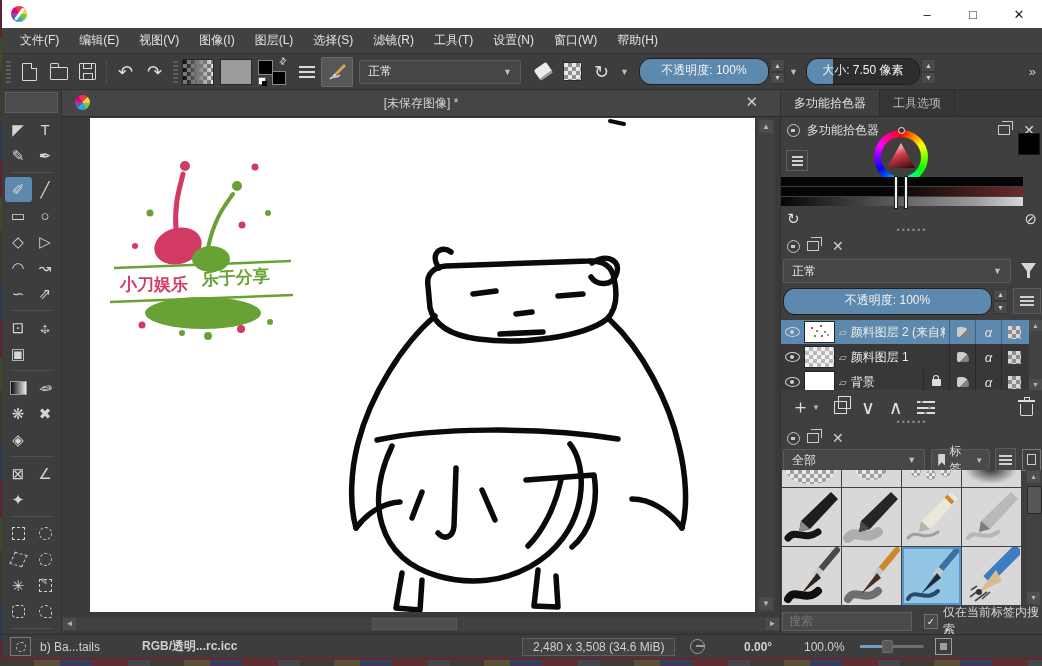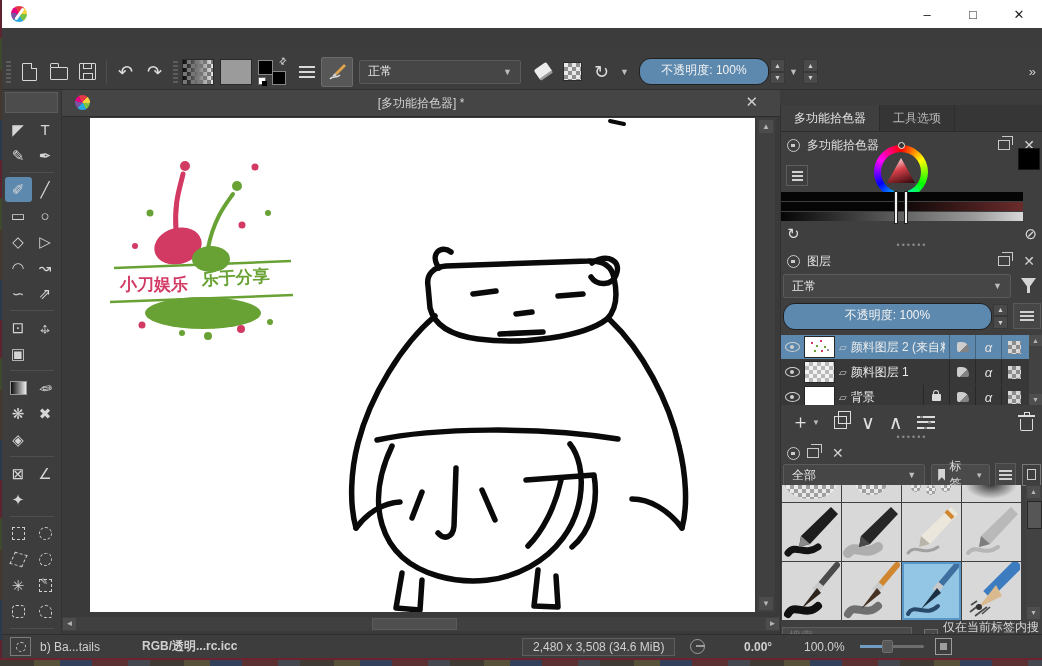--- a/index.html
+++ b/index.html
@@ -94,21 +94,21 @@
   .doc-title{position:absolute;left:0;right:0;top:0;height:27px;line-height:27px;text-align:center;color:#d2d2d2;}
   .doc-close{position:absolute;right:22px;top:3px;font-size:15px;color:#cfcfcf;}
   .canvas{position:absolute;left:28px;top:28px;width:665px;height:494px;background:#fff;}
   .canvas svg{display:block;}
   .vscroll{position:absolute;left:695px;top:28px;width:18px;height:494px;background:#404040;}
   .vscroll .arr{position:absolute;left:2px;width:14px;height:13px;background:#4c4c4c;color:#b5b5b5;font-size:8px;text-align:center;line-height:13px;}
   .hscroll{position:absolute;left:0;top:527px;width:718px;height:14px;background:#404040;}
   .hscroll .arr{position:absolute;top:1px;width:13px;height:12px;background:#4c4c4c;color:#b5b5b5;font-size:8px;text-align:center;line-height:12px;}
   .hscroll .thumb{position:absolute;left:310px;top:1px;width:85px;height:12px;background:#4f4f4f;border:1px solid #5a5a5a;box-sizing:border-box;}
   
-  .dock{position:absolute;left:780px;top:105px;width:262px;height:544px;background:#3f3f3f;border-left:1px solid #313131;box-sizing:border-box;}
+  .dock{position:absolute;left:780px;top:90px;width:262px;height:544px;background:#3f3f3f;border-left:1px solid #313131;box-sizing:border-box;}
   .dock-tabs{position:absolute;left:0;top:0;width:100%;height:27px;background:#363636;border-bottom:1px solid #2d2d2d;display:flex;box-sizing:border-box;}
   .dock-tab{padding:0 13px;display:flex;align-items:center;border-right:1px solid #2d2d2d;color:#e3e3e3;background:#3f3f3f;}
   .dock-tab.inactive{background:#353535;color:#b8b8b8;}
   .docker{position:absolute;left:0;width:262px;}
   .docker-head{height:22px;display:flex;align-items:center;padding:2px 8px 0 6px;gap:7px;}
   .lock-circ{width:13px;height:13px;border:1.5px solid #c9c9c9;border-radius:50%;position:relative;box-sizing:border-box;}
   .lock-circ::after{content:"";position:absolute;left:3px;top:4px;width:4px;height:3px;background:#c9c9c9;}
   .dhead-title{flex:1;color:#e0e0e0;}
   .ic-float{width:10px;height:8px;border:1.5px solid #c9c9c9;position:relative;margin-right:6px;}
   .ic-float::before{content:"";position:absolute;left:2.5px;top:-5px;width:10px;height:8px;border:1.5px solid #c9c9c9;border-left:none;border-bottom:none;}
@@ -215,20 +215,33 @@
 
   <div class="titlebar">
     <div class="krita-logo"></div>
     <div class="win-btns">
       <div class="win-btn">–</div>
       <div class="win-btn">□</div>
       <div class="win-btn">✕</div>
     </div>
   </div>
 
+  <div class="menubar" id="menubar">
+      <div class="menu-item">文件(F)</div>
+      <div class="menu-item">编辑(E)</div>
+      <div class="menu-item">视图(V)</div>
+      <div class="menu-item">图像(I)</div>
+      <div class="menu-item">图层(L)</div>
+      <div class="menu-item">选择(S)</div>
+      <div class="menu-item">滤镜(R)</div>
+      <div class="menu-item">工具(T)</div>
+      <div class="menu-item">设置(N)</div>
+      <div class="menu-item">窗口(W)</div>
+      <div class="menu-item">帮助(H)</div>
+    </div>
 
   <div class="toolbar">
     <div class="grip"></div>
     <div class="tb-btn">
         <div class="ic-page"></div>
       </div>
     <div class="tb-btn">
         <div class="ic-folder"></div>
       </div>
     <div class="tb-btn">
@@ -276,20 +289,24 @@
     <span class="mini-caret">▼</span>
     <div class="kslider" style="width:128px;margin-left:6px;">
       <div class="fill" id="op-fill" style="width: 100%;"></div>
       <div class="lbl">不透明度: 100%</div>
     </div>
     <div class="spin">
         <div>▲</div>
         <div>▼</div>
       </div>
     <span class="mini-caret">▼</span>
+    <div class="kslider" style="width:112px;margin-left:4px;">
+      <div class="fill" id="sz-fill" style="width: 23%;"></div>
+      <div class="lbl">大小: 7.50 像素</div>
+    </div>
     <div class="spin">
         <div>▲</div>
         <div>▼</div>
       </div>
     <div style="margin-left:auto;margin-right:6px;color:#cfcfcf;font-size:13px;">»</div>
   </div>
 
   <div class="toolbox">
     <div class="tb-head"></div>
     <div class="tools" id="tools">
@@ -407,21 +424,21 @@
         </div>
         <div class="tool">
           <div class="sh-hand"></div>
         </div>
       </div>
   </div>
 
   <div class="mdi">
     <div class="doc-tabbar">
       <div class="doc-logo"></div>
-      <div class="doc-title">[多功能拾色器]  *</div>
+      <div class="doc-title">[未保存图像]  *</div>
       <div class="doc-close">✕</div>
     </div>
 
     <div class="canvas">
       <svg viewBox="0 0 665 494" width="665" height="494">
 
         <path d="M520,3 l14,3" stroke="#0a0a0a" stroke-width="4" fill="none" stroke-linecap="round"></path>
 
         <g>
           <path d="M86,112 C84,84 90,70 93,56" stroke="#d23a64" stroke-width="5" fill="none" stroke-linecap="round"></path>
@@ -514,21 +531,20 @@
       <div class="cd-bottom">
         <span class="glyph18" style="position:absolute;left:6px;top:1px;font-size:15px;">↻</span>
         <span class="glyph18" style="position:absolute;right:6px;top:1px;font-size:15px;">⊘</span>
       </div>
       <div class="dots" style="position:absolute;left:0;right:0;bottom:0;">••••••</div>
     </div>
 
     <div class="docker" style="top:143px;height:192px;">
       <div class="docker-head">
         <div class="lock-circ"></div>
-        <div class="dhead-title">图层</div>
         <div class="ic-float"></div>
         <div class="ic-close">✕</div>
       </div>
       <div class="blend-row">
         <div class="combo" style="flex:1;">
           <span>正常</span>
           <span class="caret">▼</span>
         </div>
         <div class="funnel-w"></div>
       </div>

